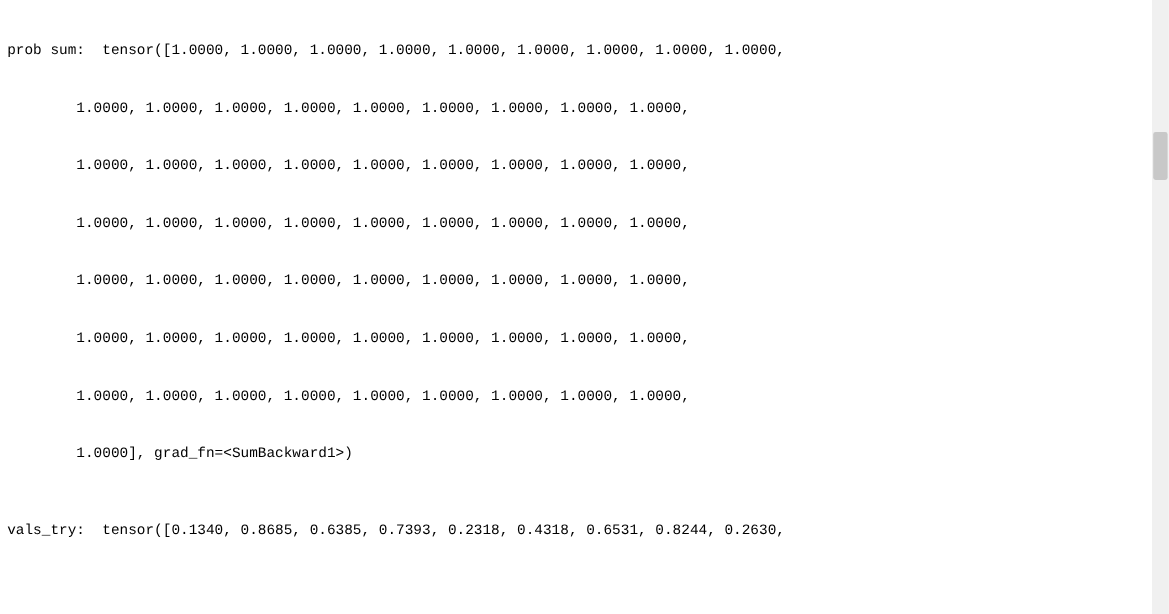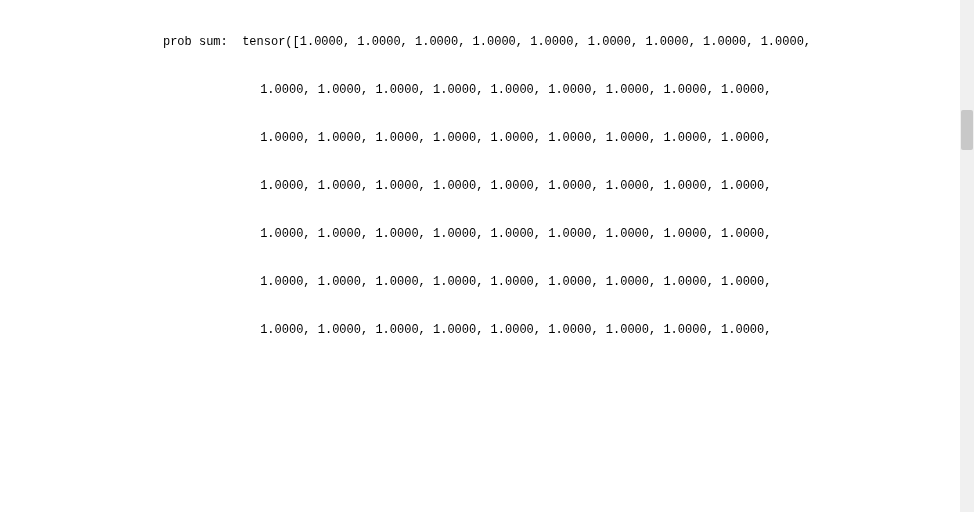--- a/index.html
+++ b/index.html
@@ -14,21 +14,20 @@
     color: #000000;
     overflow: hidden;
     position: relative;
   }
   .output {
     padding: 2px 6px;
     white-space: pre;
   }
   .line {
     white-space: pre;
-    text-align: center;
   }
   .scrollbar-track {
     position: absolute;
     right: 0;
     top: 0;
     width: 14px;
     height: 512px;
     background: #f0f0f0;
     display: flex;
     flex-direction: column;
@@ -52,21 +51,23 @@
 <body>
 
 <div class="output">
   <div class="line"><span>prob sum:  tensor(</span><span>[1.0000, 1.0000, 1.0000, 1.0000, 1.0000, 1.0000, 1.0000, 1.0000, 1.0000,</span></div>
   <div class="line">        1.0000, 1.0000, 1.0000, 1.0000, 1.0000, 1.0000, 1.0000, 1.0000, 1.0000,</div>
   <div class="line">        1.0000, 1.0000, 1.0000, 1.0000, 1.0000, 1.0000, 1.0000, 1.0000, 1.0000,</div>
   <div class="line">        1.0000, 1.0000, 1.0000, 1.0000, 1.0000, 1.0000, 1.0000, 1.0000, 1.0000,</div>
   <div class="line">        1.0000, 1.0000, 1.0000, 1.0000, 1.0000, 1.0000, 1.0000, 1.0000, 1.0000,</div>
   <div class="line">        1.0000, 1.0000, 1.0000, 1.0000, 1.0000, 1.0000, 1.0000, 1.0000, 1.0000,</div>
   <div class="line">        1.0000, 1.0000, 1.0000, 1.0000, 1.0000, 1.0000, 1.0000, 1.0000, 1.0000,</div>
+  <div class="line">        1.0000], grad_fn=&lt;SumBackward1&gt;)</div>
 
+  <div class="line"><span>vals_try:  tensor(</span><span>[0.1340, 0.8685, 0.6385, 0.7393, 0.2318, 0.4318, 0.6531, 0.8244, 0.2630,</span></div>
   
   
   
   
   
   
 
   
   
   

